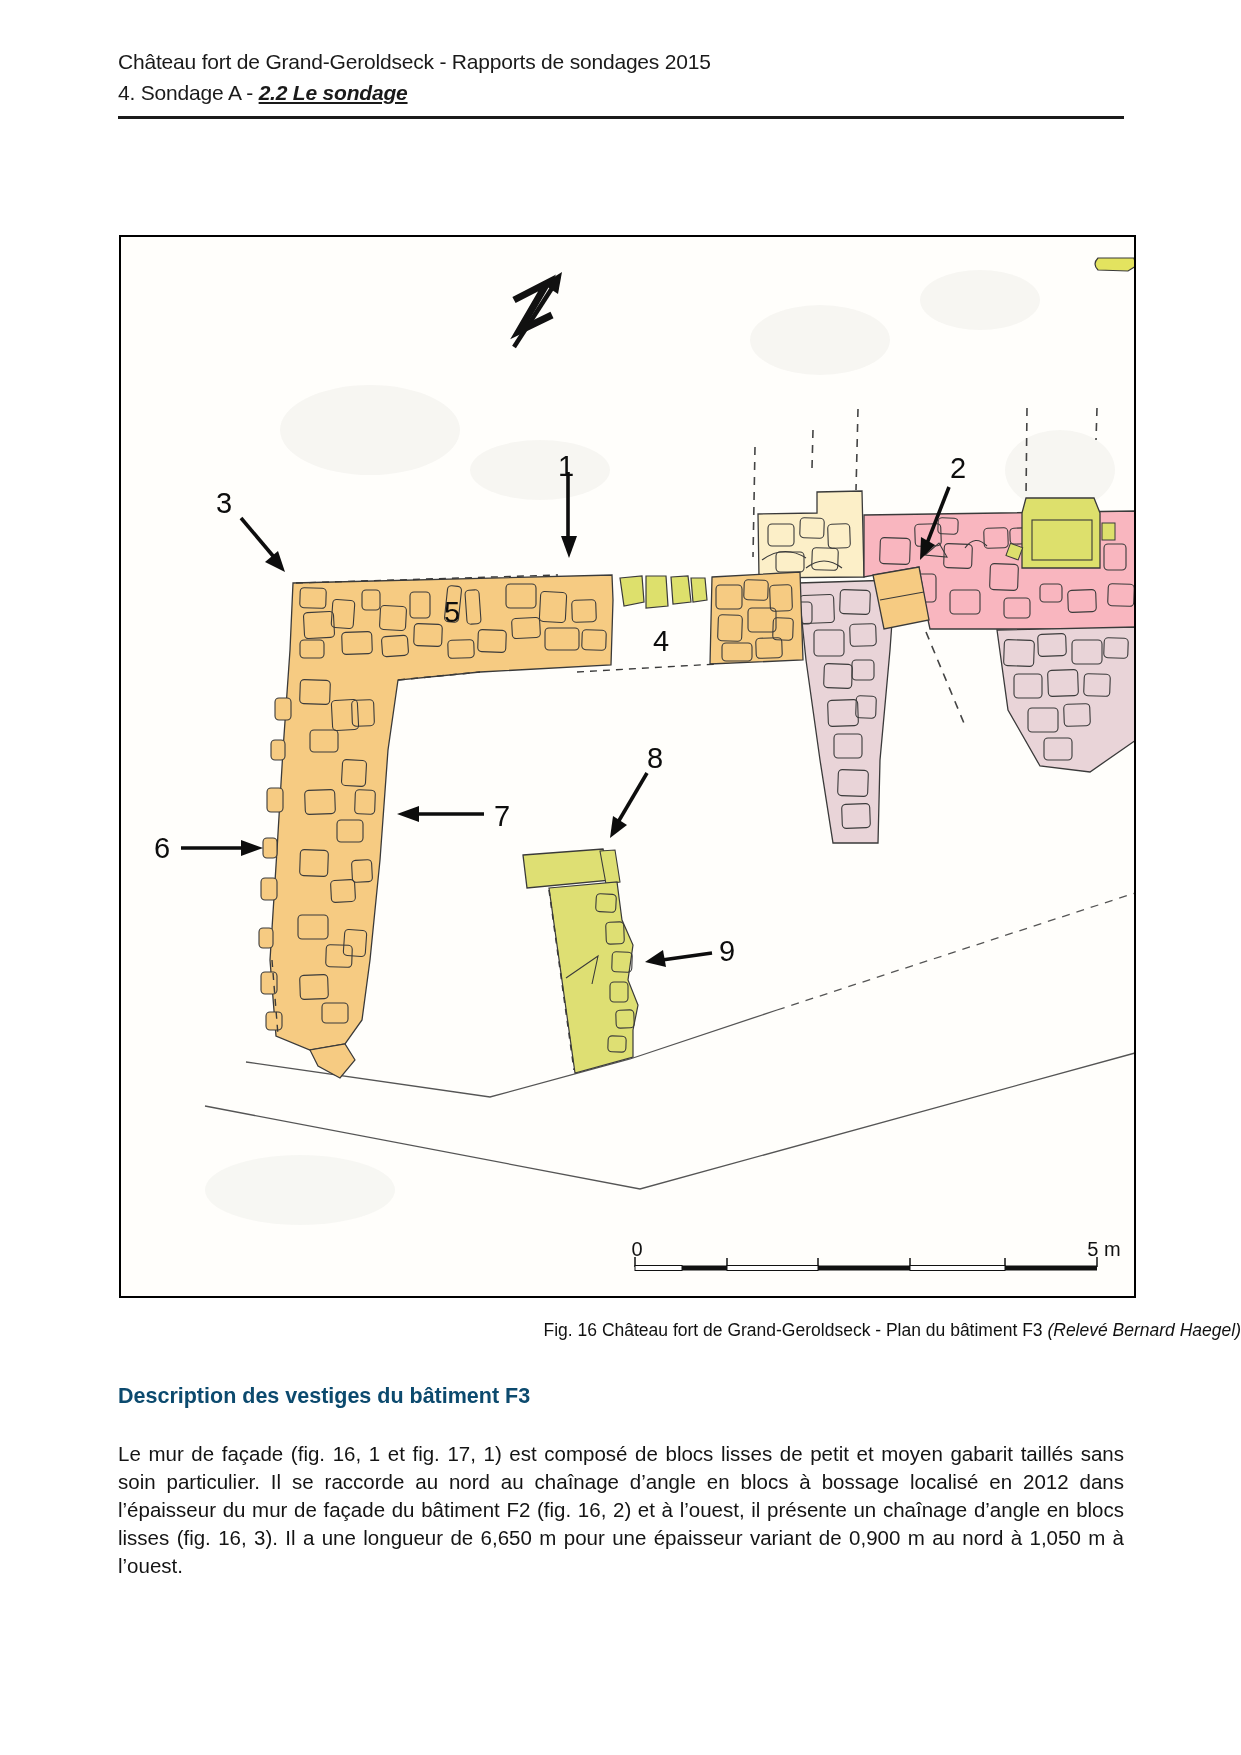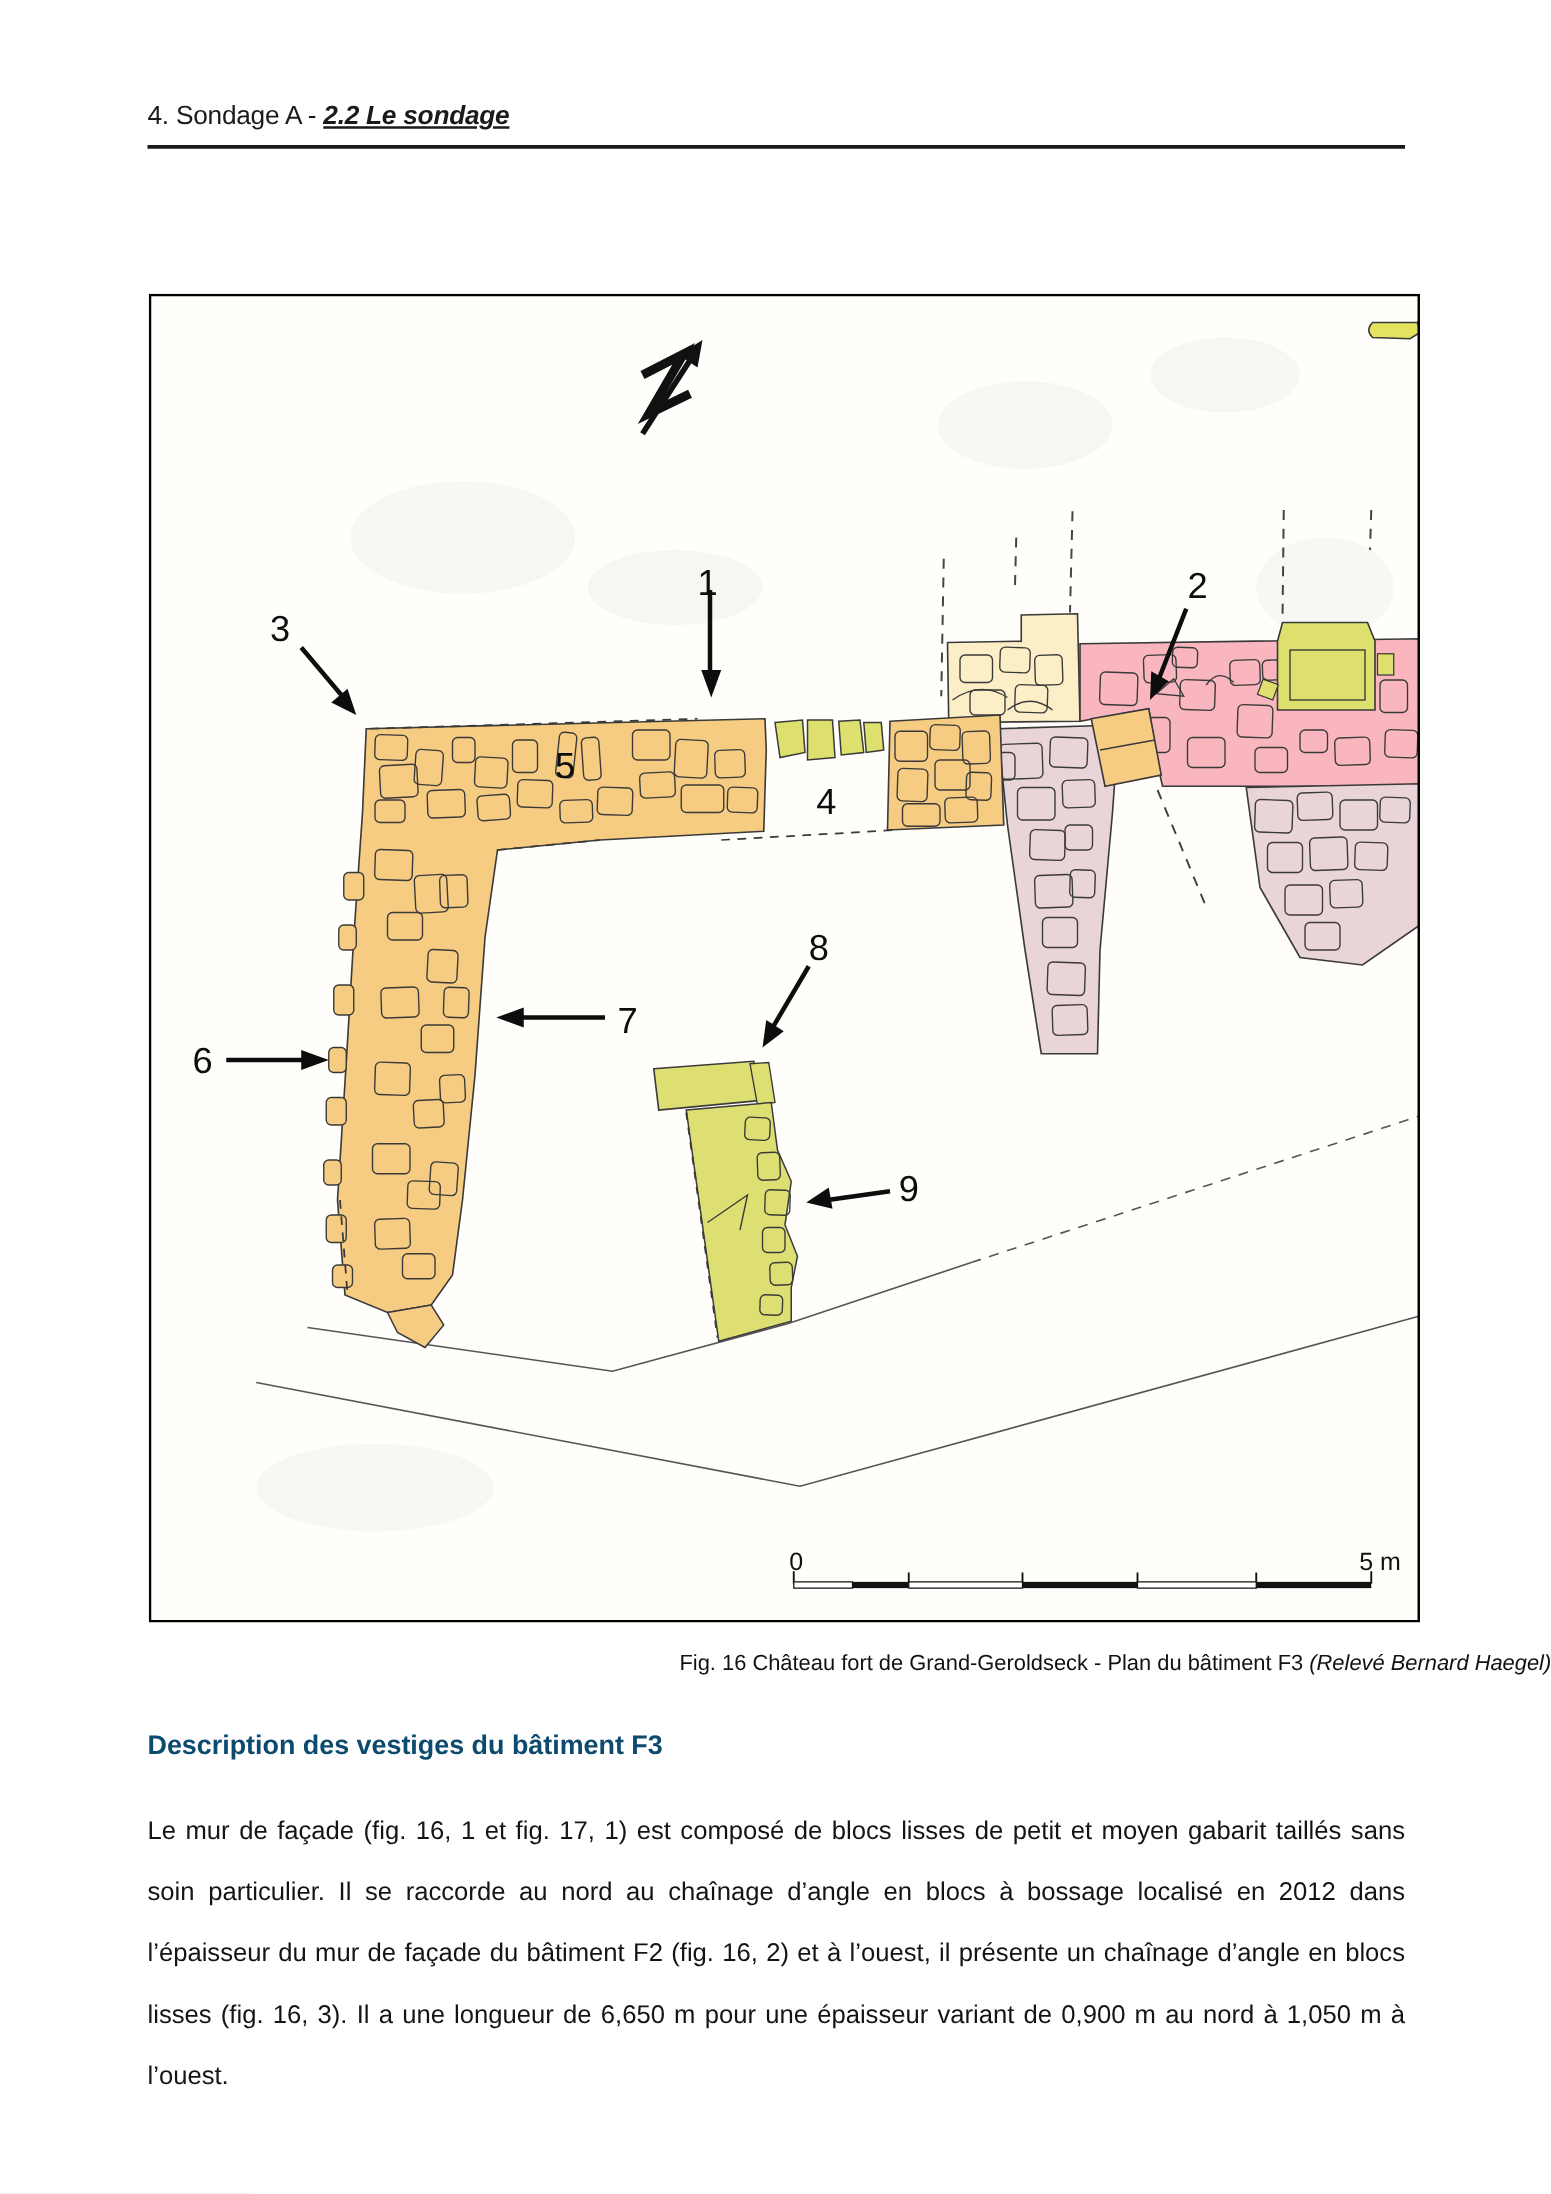--- a/index.html
+++ b/index.html
@@ -11,29 +11,30 @@
   .hdr1{position:absolute;left:118px;top:50px;font-size:21px;letter-spacing:-0.2px;}
   .hdr2{position:absolute;left:118px;top:81px;font-size:21px;letter-spacing:-0.2px;}
   .hdr2 .bi{font-weight:bold;font-style:italic;text-decoration:underline;}
   .rule{position:absolute;left:118px;top:116px;width:1006px;height:2.5px;background:#1b1b1b;}
   .figwrap{position:absolute;left:119px;top:235px;width:1017px;height:1063px;}
   .caption{position:absolute;left:0;top:1320px;width:1241px;text-align:right;font-size:17.5px;color:#111;}
   .caption i{font-style:italic;}
   .heading{position:absolute;left:118px;top:1384px;font-size:21.5px;font-weight:bold;color:#0c4a6e;}
   .para{
     position:absolute;left:118px;top:1440px;width:1006px;
-    font-size:20.5px;line-height:49px;text-align:justify;color:#141414;
+    font-size:20.5px;line-height:28px;text-align:justify;color:#141414;
   }
   svg text{font-family:"Liberation Sans","DejaVu Sans",sans-serif;}
 </style>
 </head>
 <body>
 
 <div class="page">
 
+  <div class="hdr1">Château fort de Grand-Geroldseck - Rapports de sondages 2015</div>
   <div class="hdr2"><span>4. Sondage A - </span><span class="bi">2.2 Le sondage</span></div>
   <div class="rule"></div>
 
   <div class="figwrap">
   <svg width="1017" height="1063" viewBox="119 235 1017 1063">
 
     <rect x="119" y="235" width="1017" height="1063" fill="#fffefb"></rect>
     <g fill="#f4f3ef" opacity="0.7">
       <ellipse cx="370" cy="430" rx="90" ry="45"></ellipse>
       <ellipse cx="820" cy="340" rx="70" ry="35"></ellipse>

